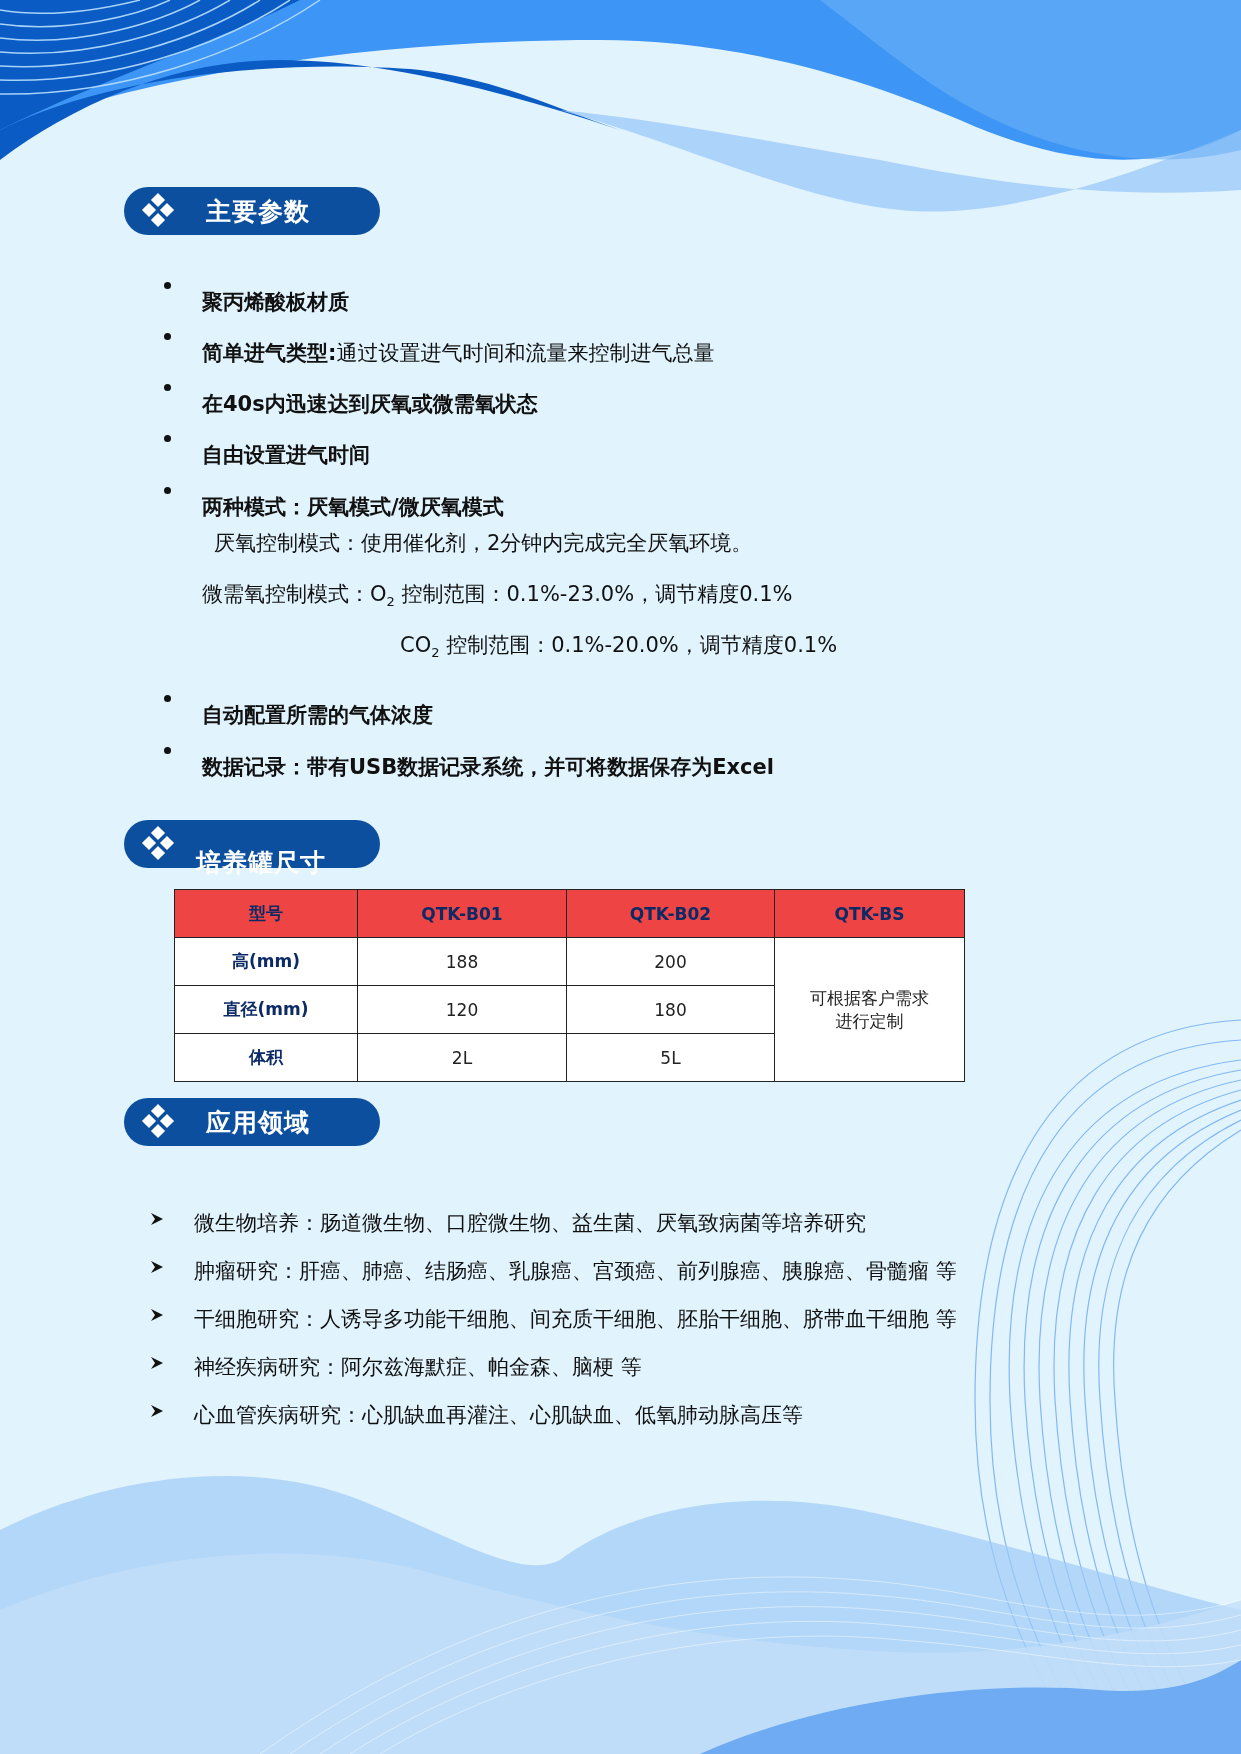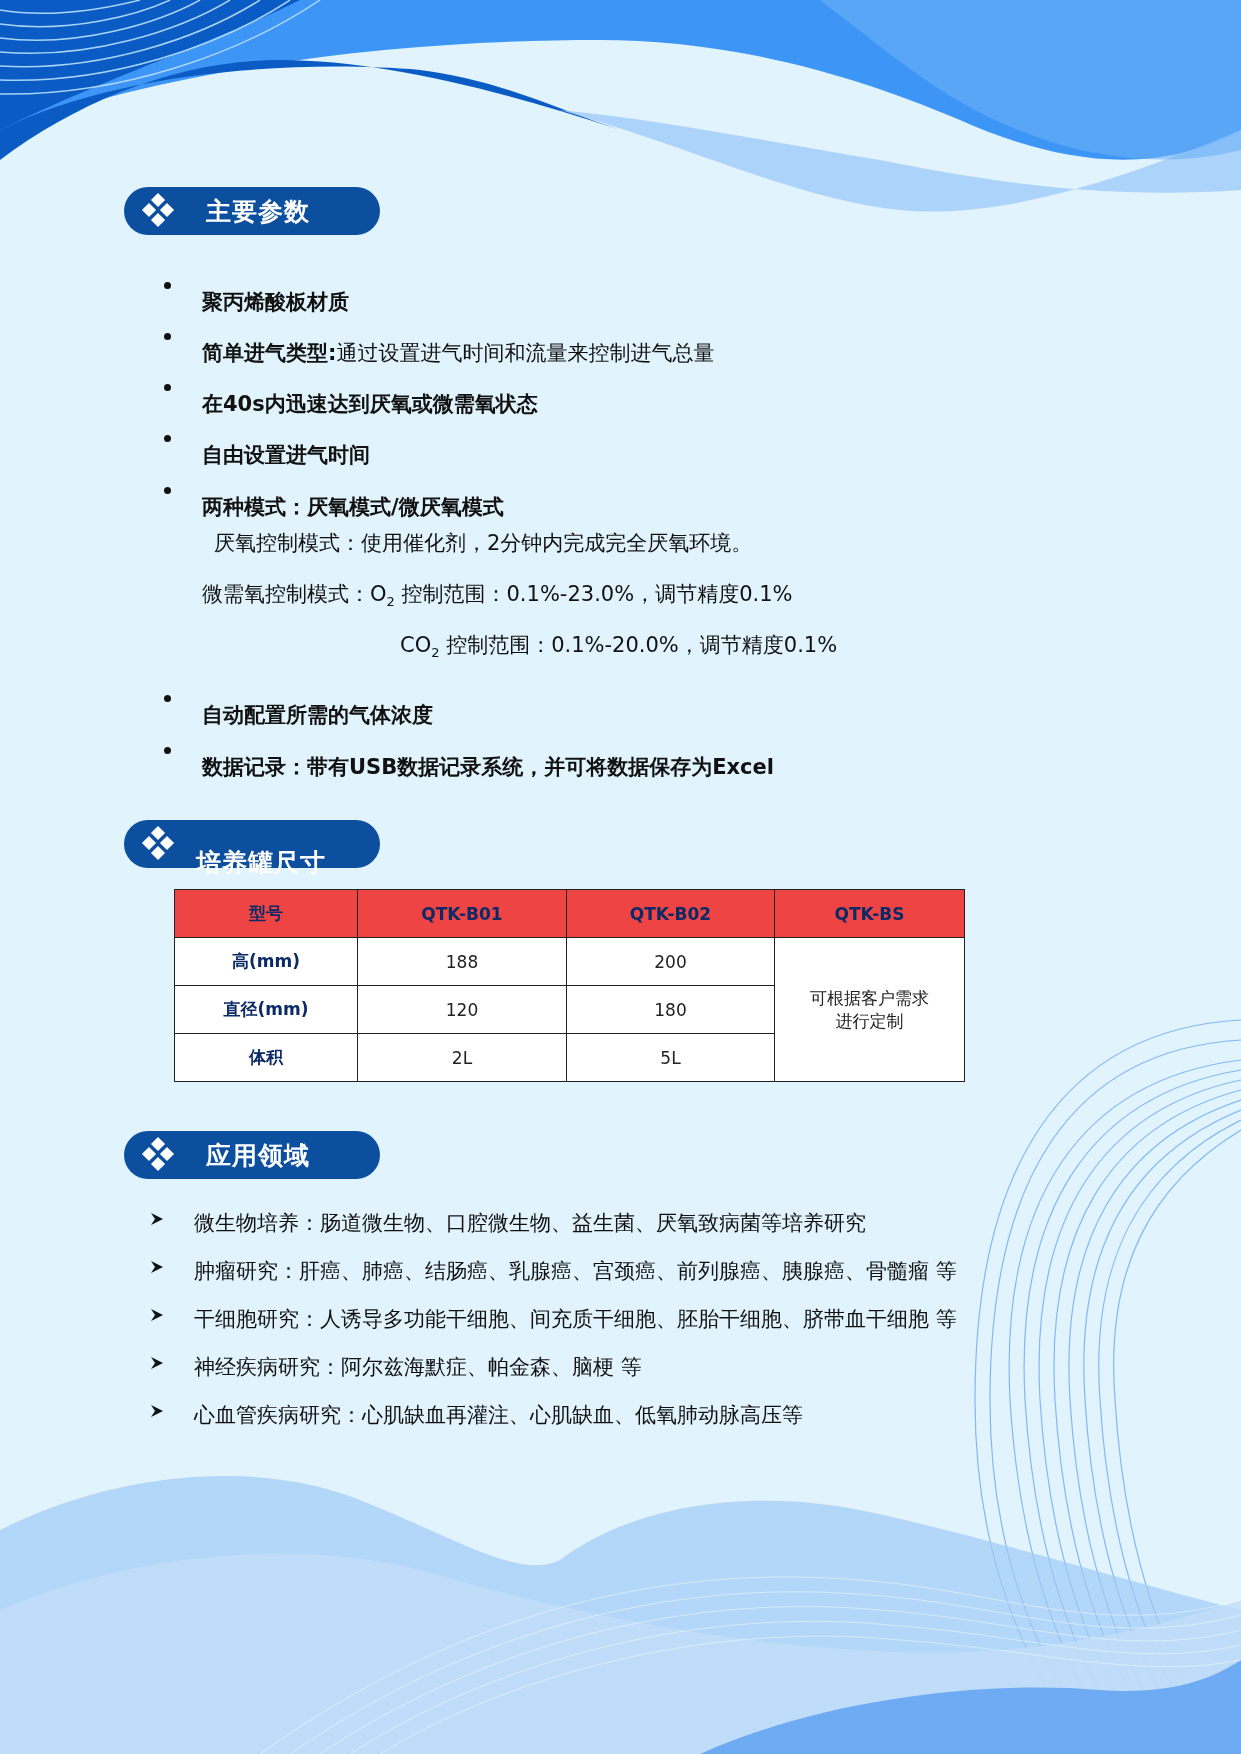--- a/index.html
+++ b/index.html
@@ -155,21 +155,21 @@
       <td>180</td>
     </tr>
     <tr>
       <td class="rh">体积</td>
       <td>2L</td>
       <td>5L</td>
     </tr>
   </tbody>
     </table>
 
-  <div class="section-pill" style="top:1131px;width:256px;">
+  <div class="section-pill" style="top:1098px;width:256px;">
     <div class="diamonds">
       <i style="left:15px;top:4px;"></i>
         <i style="left:6px;top:14px;"></i>
         <i style="left:24px;top:14px;"></i>
         <i style="left:15px;top:24px;"></i>
     </div>
     <span class="title">应用领域</span>
   </div>
 
   <div class="apps">

